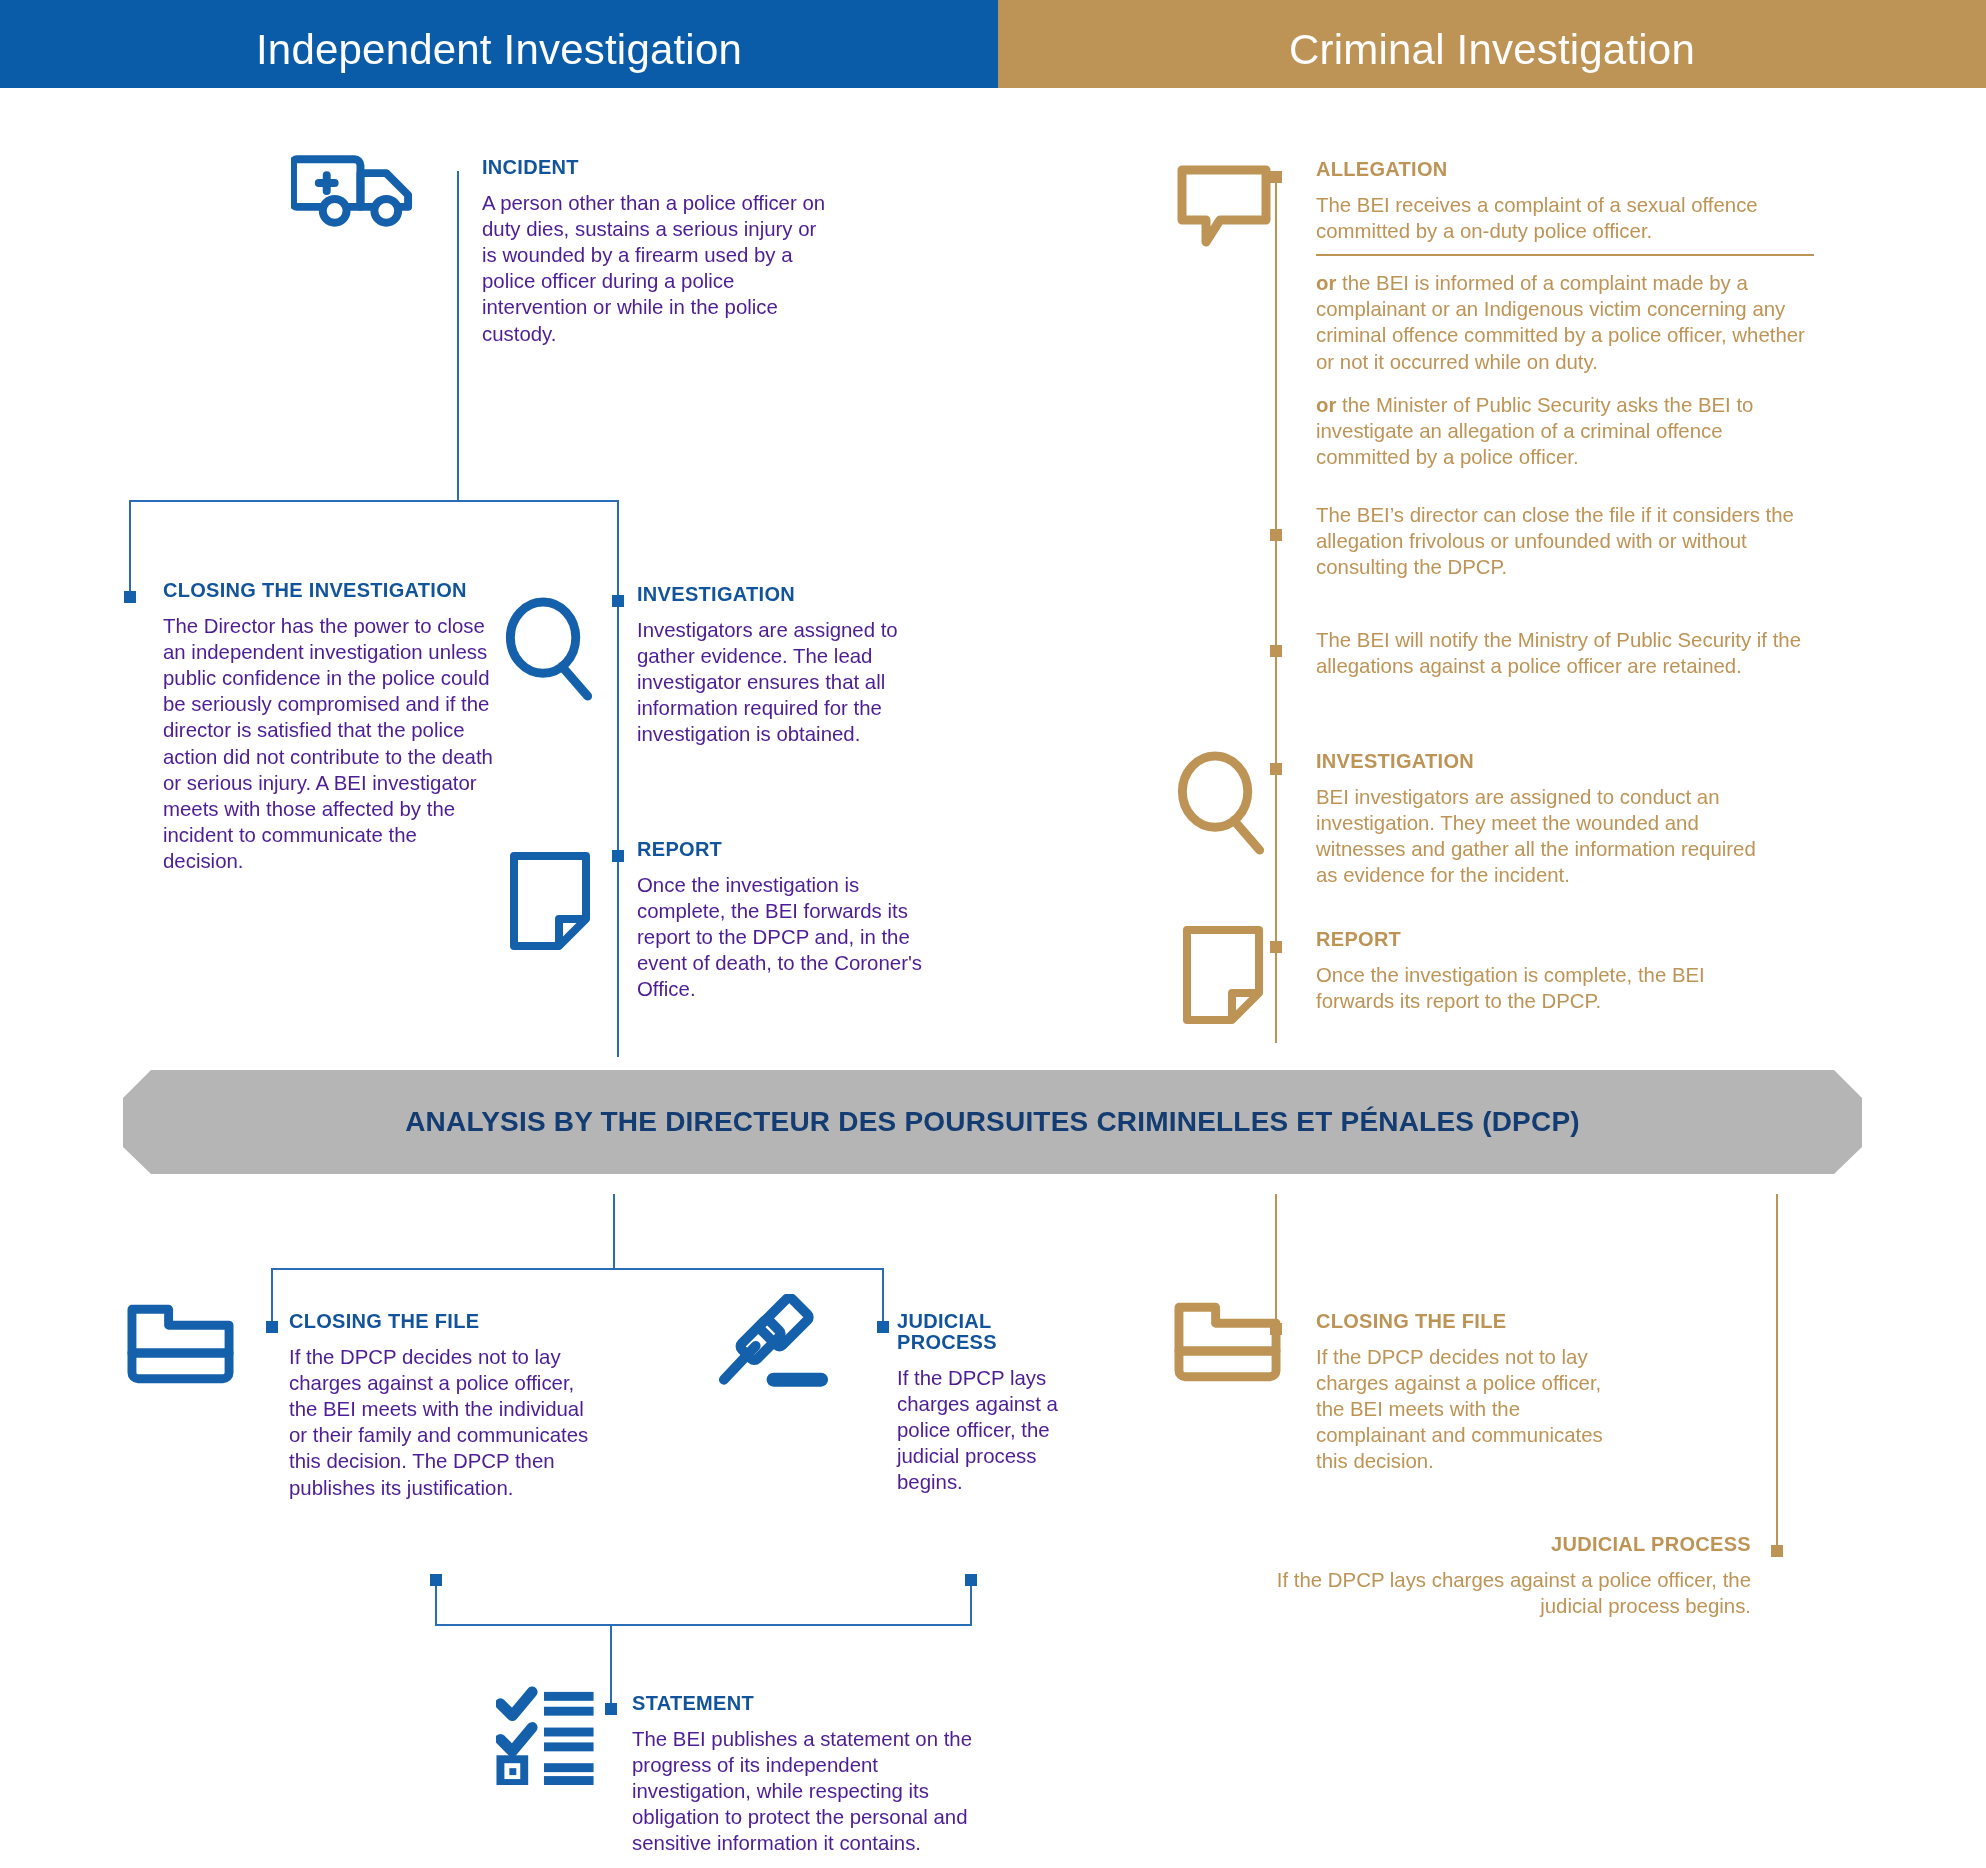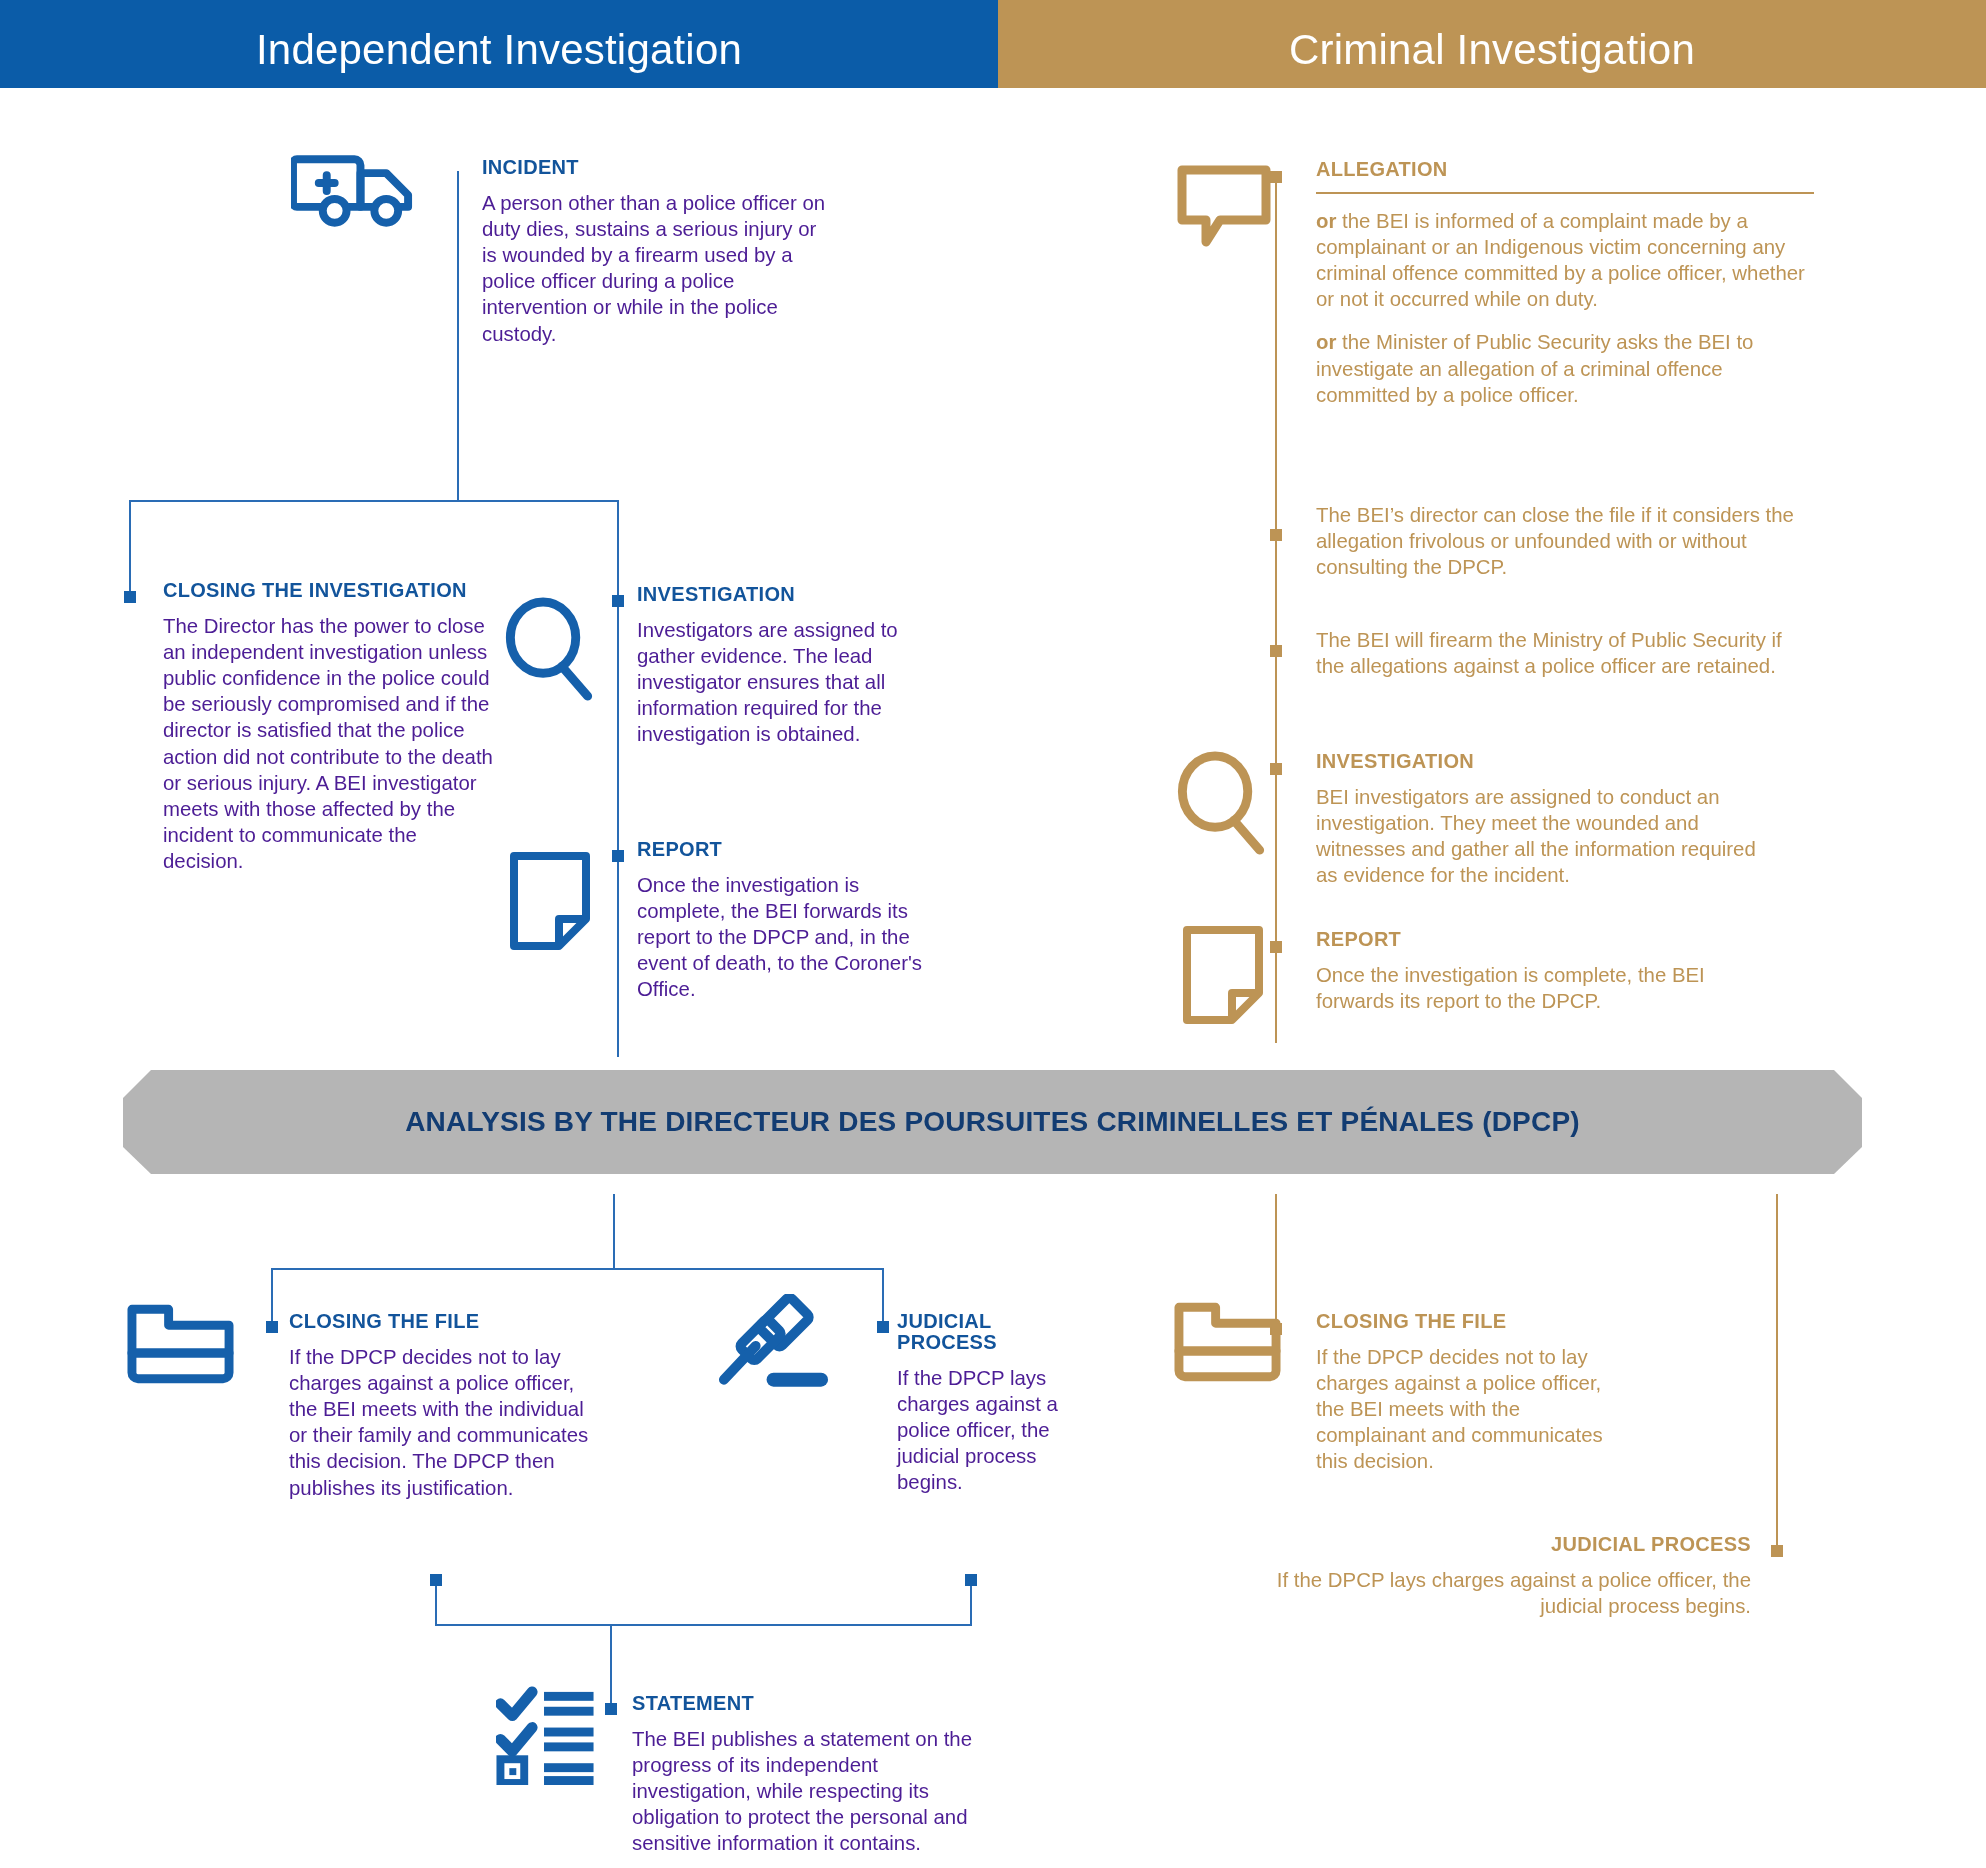--- a/index.html
+++ b/index.html
@@ -217,31 +217,32 @@
     <p class="bdy">If the DPCP lays charges against a police officer, the judicial process begins.</p>
   </div>
 
   <div class="blk blue" style="left:632px;top:1693px;width:348px;">
     <h3 class="ttl">STATEMENT</h3>
     <p class="bdy">The BEI publishes a statement on the progress of its independent investigation, while respecting its obligation to protect the personal and sensitive information it contains.</p>
   </div>
 
   <div class="blk gold" style="left:1316px;top:159px;width:498px;">
     <h3 class="ttl">ALLEGATION</h3>
+    <p class="bdy">The BEI receives a complaint of a sexual offence committed by a on-duty police officer.</p>
     <hr class="rule-gold">
     <p class="bdy"><b>or</b><span> the BEI is informed of a complaint made by a complainant or an Indigenous victim concerning any criminal offence committed by a police officer, whether or not it occurred while on duty.</span></p>
     <p class="bdy"><b>or</b><span> the Minister of Public Security asks the BEI to investigate an allegation of a criminal offence committed by a police officer.</span></p>
   </div>
 
   <div class="blk gold" style="left:1316px;top:502px;width:498px;">
     <p class="bdy">The BEI’s director can close the file if it considers the allegation frivolous or unfounded with or without consulting the DPCP.</p>
   </div>
 
   <div class="blk gold" style="left:1316px;top:627px;width:498px;">
-    <p class="bdy">The BEI will firearm the Ministry of Public Security if the allegations against a police officer are retained.</p>
+    <p class="bdy">The BEI will notify the Ministry of Public Security if the allegations against a police officer are retained.</p>
   </div>
 
   <div class="blk gold" style="left:1316px;top:751px;width:466px;">
     <h3 class="ttl">INVESTIGATION</h3>
     <p class="bdy">BEI investigators are assigned to conduct an investigation. They meet the wounded and witnesses and gather all the information required as evidence for the incident.</p>
   </div>
 
   <div class="blk gold" style="left:1316px;top:929px;width:458px;">
     <h3 class="ttl">REPORT</h3>
     <p class="bdy">Once the investigation is complete, the BEI forwards its report to the DPCP.</p>

